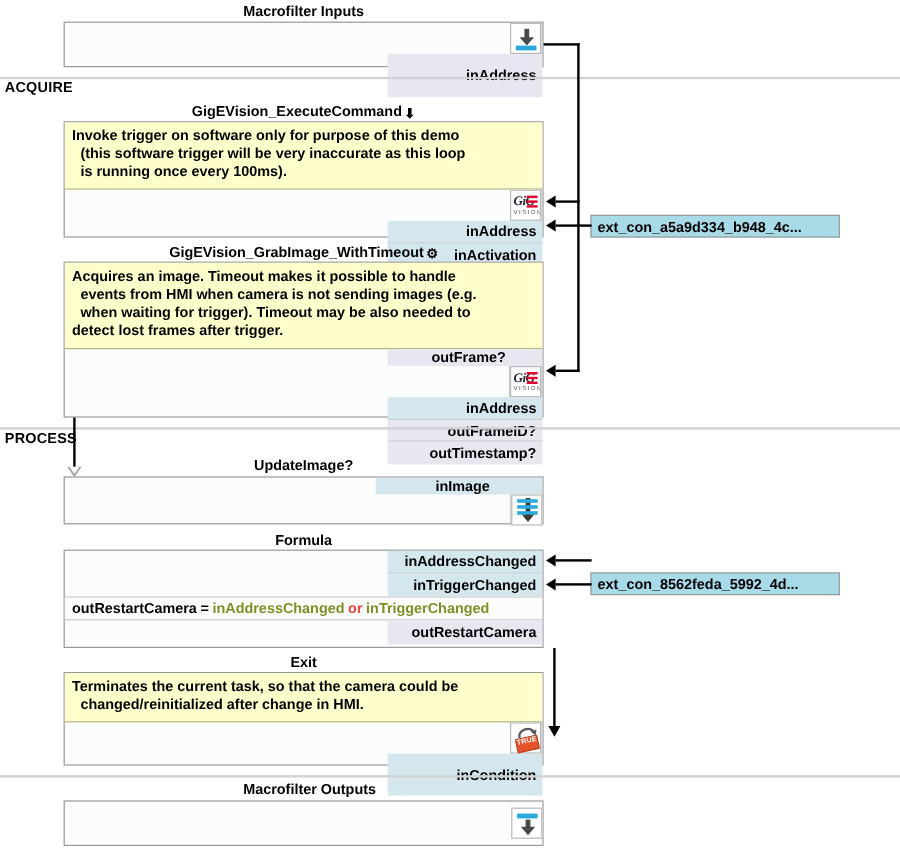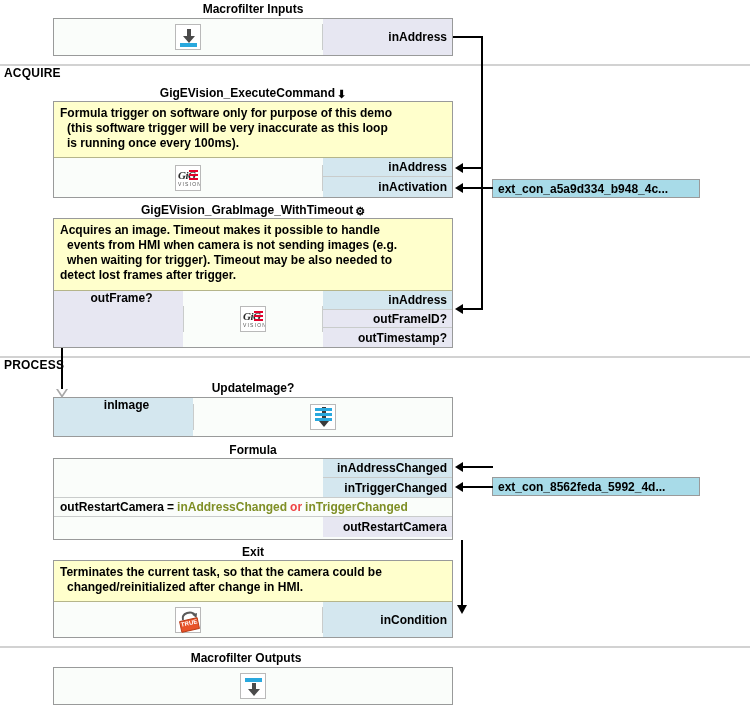--- a/index.html
+++ b/index.html
@@ -76,22 +76,23 @@
     font-size: 12px;
     font-weight: bold;
     line-height: 15px;
     color: #000;
   }
   .block-comment .cline { display: block; white-space: pre; }
   .block-comment .cline.ind { padding-left: 7px; }
 
   .block-body {
     display: flex;
-    align-items: center;
-    box-sizing: border-box;
+    align-items: flex-end;
+    box-sizing: border-box;
+    flex-direction: column;
   }
   .col-left {
     box-sizing: border-box;
     display: flex;
     flex-direction: column;
     justify-content: center;
   }
   .col-mid {
     box-sizing: border-box;
     display: flex;
@@ -309,21 +310,21 @@
 
   <div class="section-rule" style="top:64px;"></div>
   <div class="section-label" style="left:4px; top:66px;">ACQUIRE</div>
 
   <div class="block-title" style="left:53px; top:86px; width:400px;">
     <span>GigEVision_ExecuteCommand</span><span class="title-badge down-glyph">⬇</span>
   </div>
 
   <div class="block" style="left:53px; top:101px; width:400px; height:97px;">
     <div class="block-comment" style="height:56px;">
-      <span class="cline">Formula trigger on software only for purpose of this demo</span>
+      <span class="cline">Invoke trigger on software only for purpose of this demo</span>
       <span class="cline ind">(this software trigger will be very inaccurate as this loop</span>
       <span class="cline ind">is running once every 100ms).</span>
     </div>
     <div class="block-body" style="height:39px;">
       <div class="col-mid noborderL" style="border-left:none;">
         <div class="icon-tile ico-gige">
           <span class="gig">GiG</span>
           <span class="str s1"></span>
             <span class="str s2"></span>
             <span class="str s3"></span>
@@ -441,21 +442,21 @@
         </div>
       </div>
       <div class="col-right" style="width:129px;">
         <div class="port in right last" style="height:35px;">inCondition</div>
       </div>
     </div>
   </div>
 
   <div class="section-rule" style="top:646px;"></div>
 
-  <div class="block-title" style="left:46px; top:651px; width:400px;">
+  <div class="block-title" style="left:58px; top:651px; width:400px;">
     <span>Macrofilter Outputs</span>
   </div>
 
   <div class="block" style="left:53px; top:667px; width:400px; height:38px;">
     <div class="block-body" style="height:36px;">
       <div class="col-mid noborderL" style="border-left:none; border-right:none;">
         <div class="icon-tile ico-mfout">
           <span class="bar"></span>
             <span class="shaft"></span>
             <span class="head"></span>

